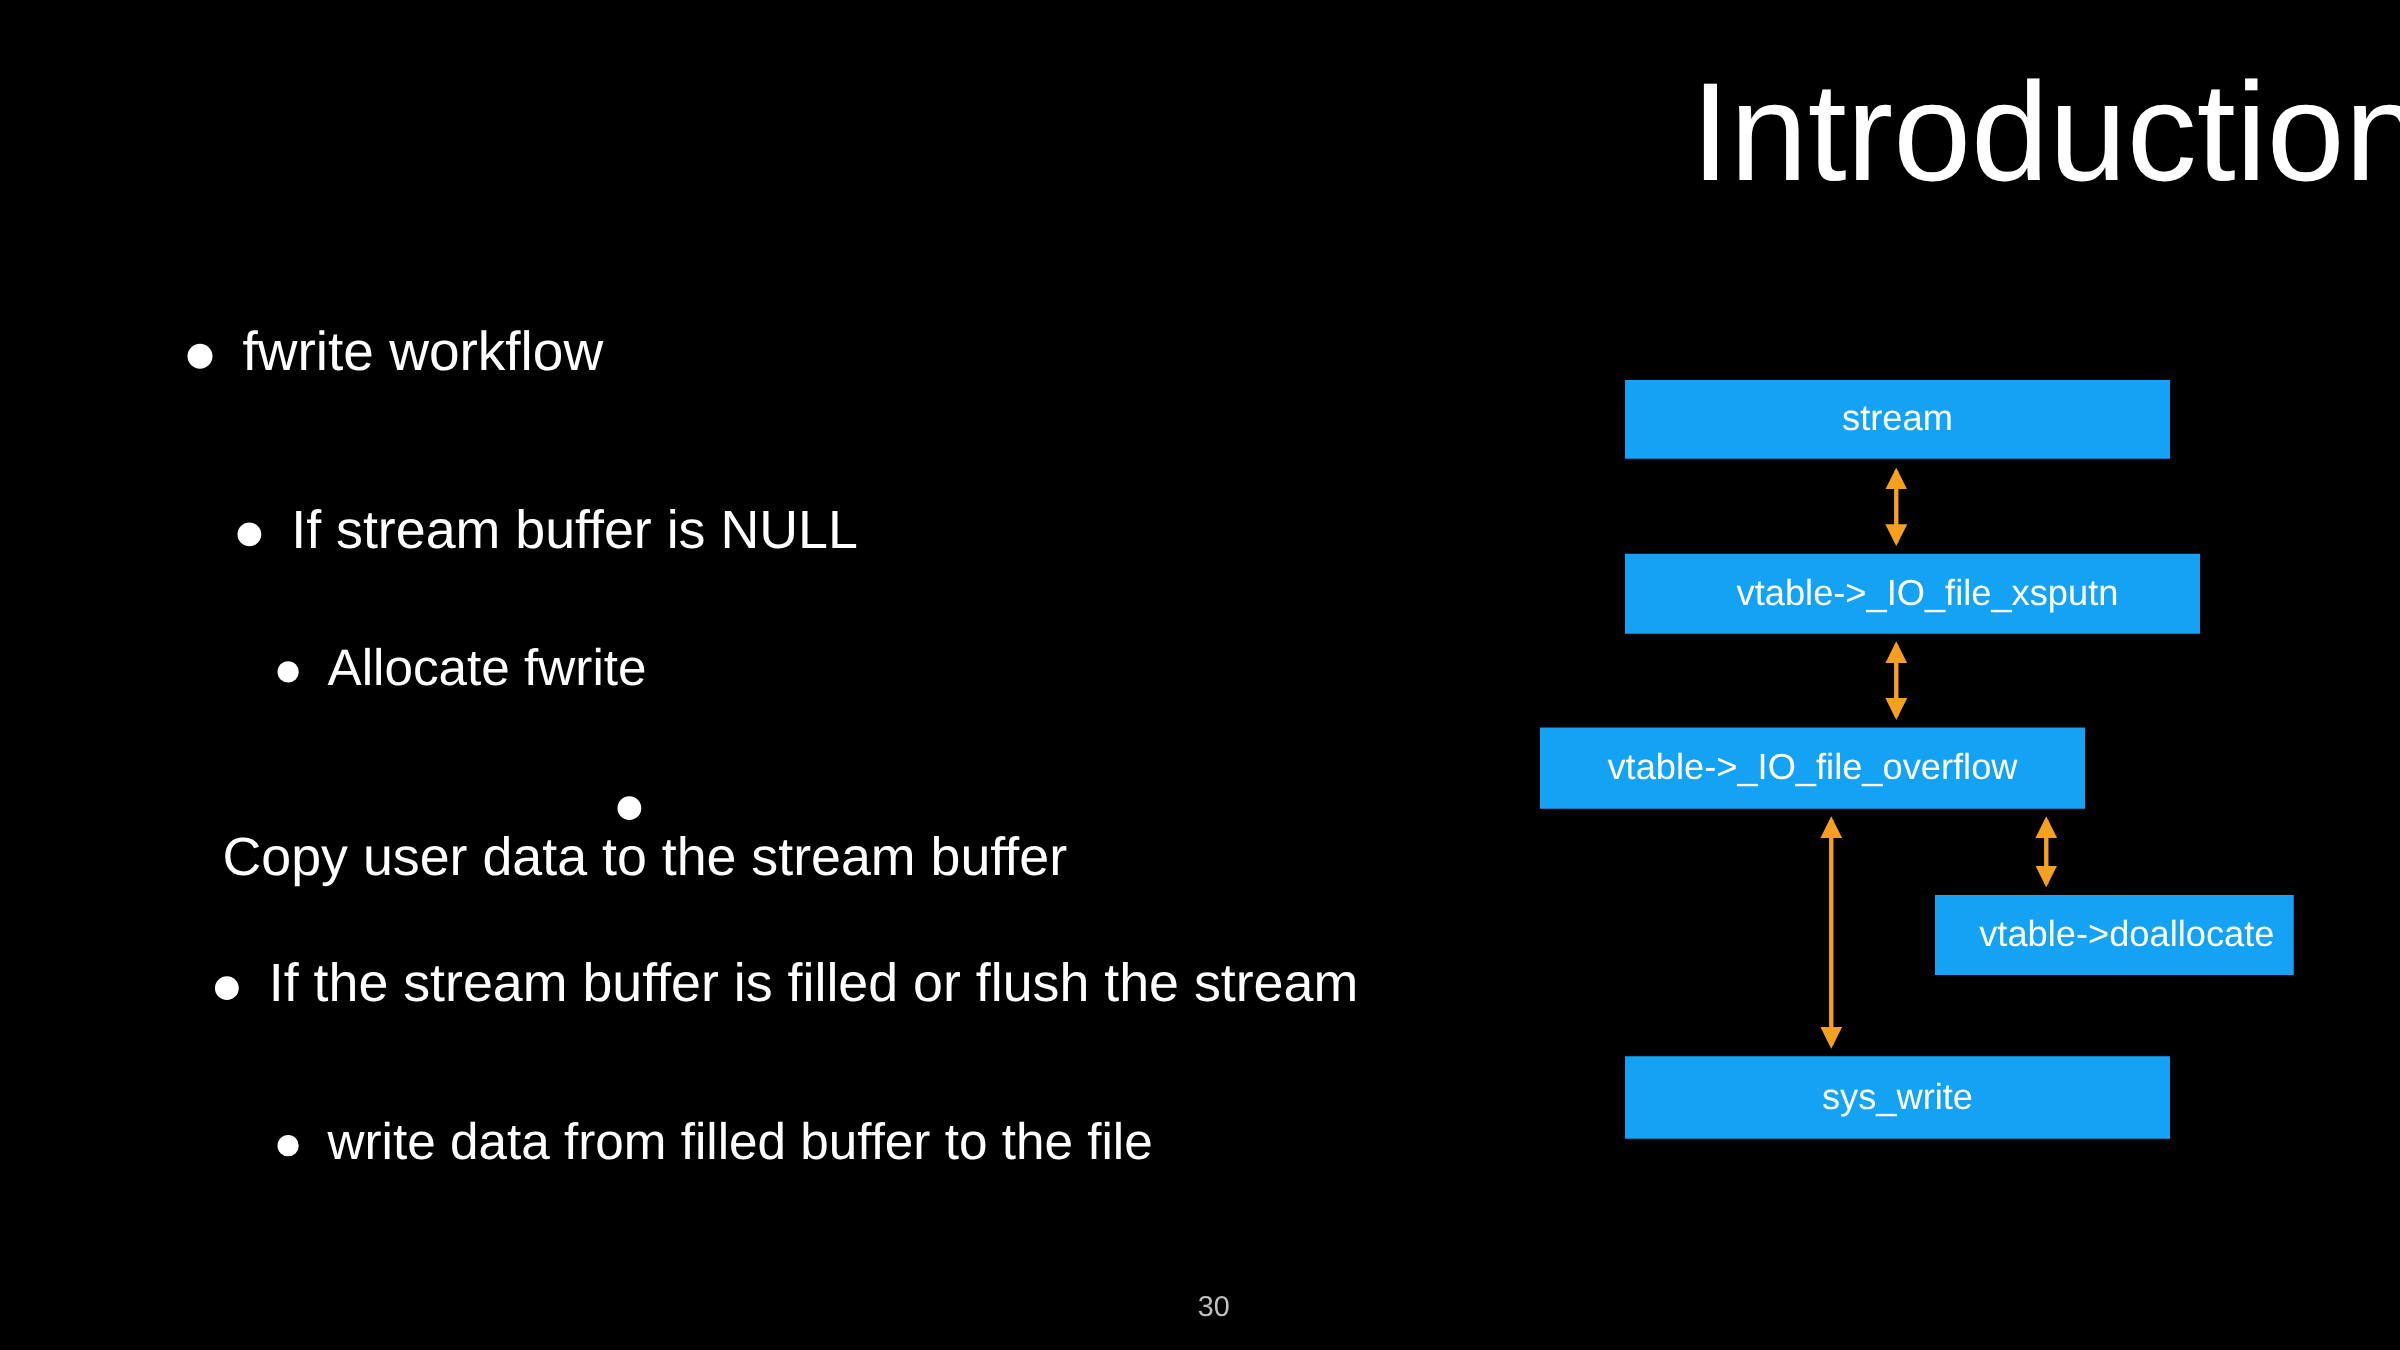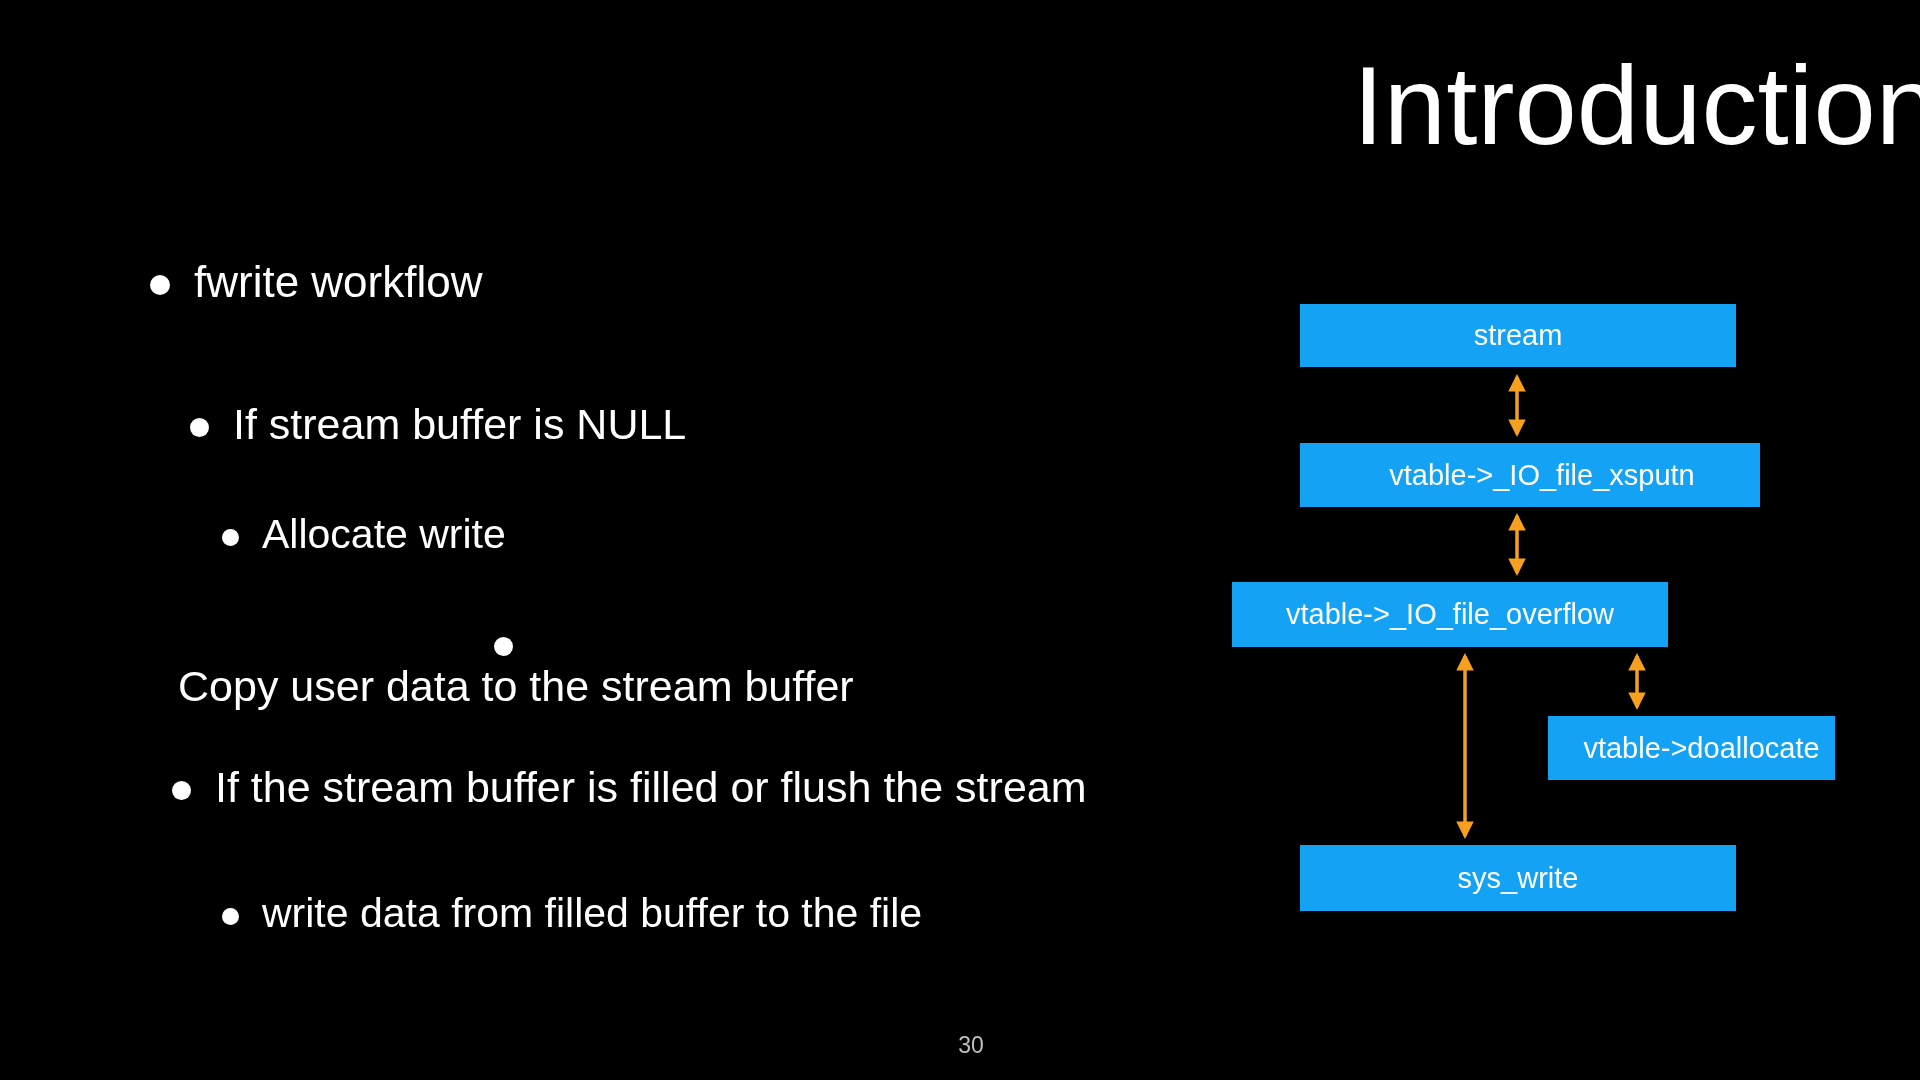--- a/index.html
+++ b/index.html
@@ -67,21 +67,21 @@
   <div class="bullet lvl1 pos1">
     <span class="dot"></span>
     <span>fwrite workflow</span>
   </div>
   <div class="bullet lvl2 pos2">
     <span class="dot"></span>
     <span>If stream buffer is NULL</span>
   </div>
   <div class="bullet lvl3 pos3">
     <span class="dot"></span>
-    <span>Allocate write</span>
+    <span>Allocate fwrite</span>
   </div>
   <div class="bullet lvl2 pos4">
     <span class="dot"></span>
     <span>Copy user data to the stream buffer</span>
   </div>
   <div class="bullet lvl2 pos5">
     <span class="dot"></span>
     <span>If the stream buffer is filled or flush the stream</span>
   </div>
   <div class="bullet lvl3 pos6">

